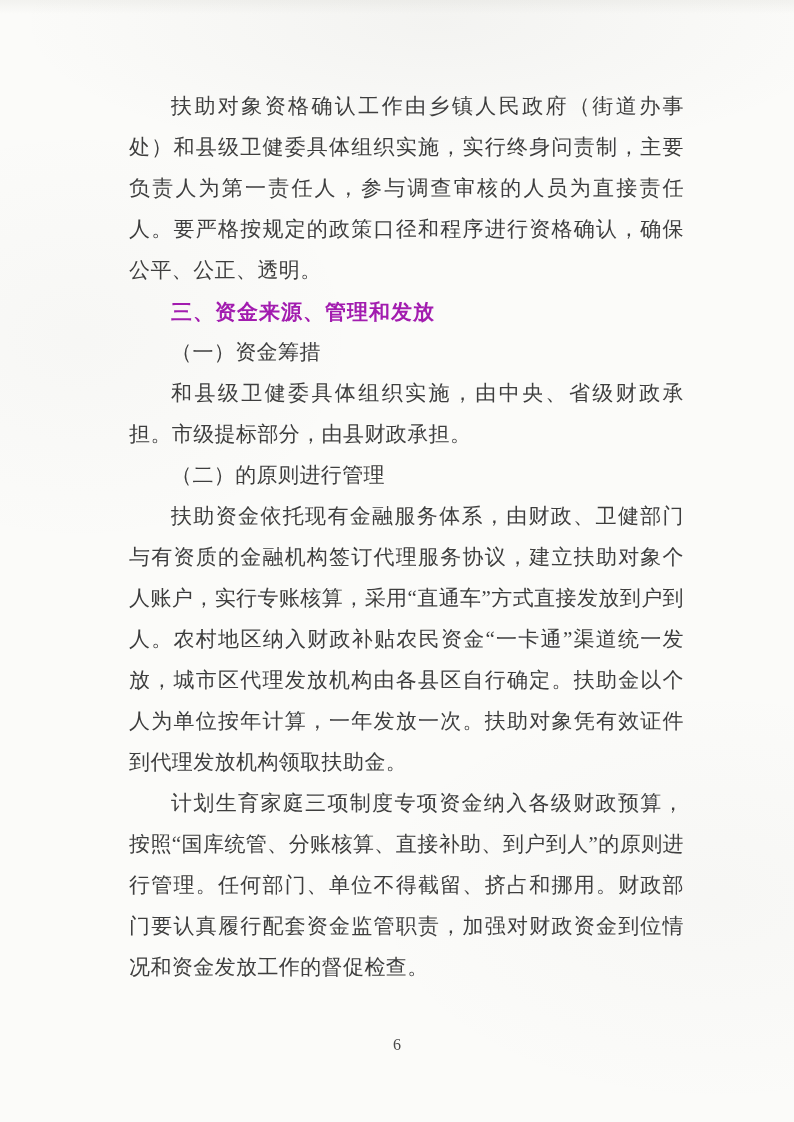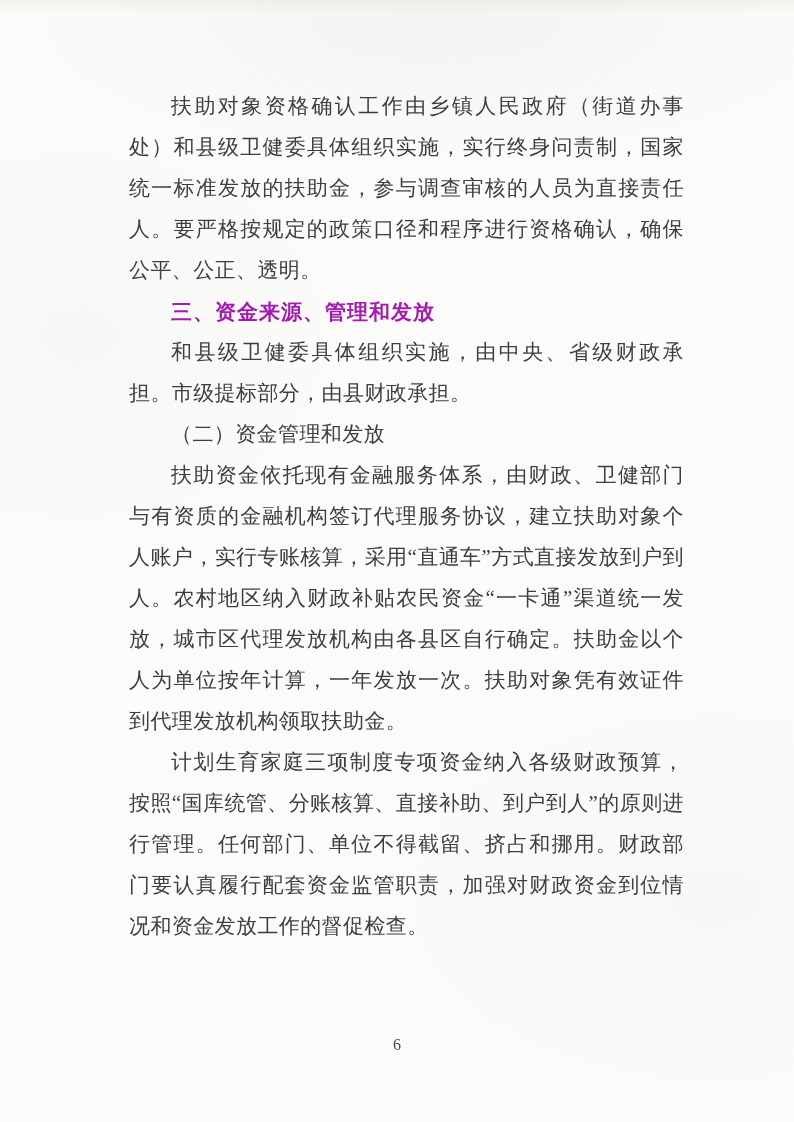--- a/index.html
+++ b/index.html
@@ -70,21 +70,22 @@
     line-height: 20px;
     color: #4a4a4a;
     letter-spacing: 0;
   }
 </style>
 </head>
 <body>
 
 <div class="page">
   <div class="content">
-    <p class="para">扶助对象资格确认工作由乡镇人民政府（街道办事处）和县级卫健委具体组织实施，实行终身问责制，国家统一标准发放的扶助金，参与调查审核的人员为直接责任人。要严格按规定的政策口径和程序进行资格确认，确保公平、公正、透明。</p>
+    <p class="para">扶助对象资格确认工作由乡镇人民政府（街道办事处）和县级卫健委具体组织实施，实行终身问责制，主要负责人为第一责任人，参与调查审核的人员为直接责任人。要严格按规定的政策口径和程序进行资格确认，确保公平、公正、透明。</p>
     <h3 class="section-heading">三、资金来源、管理和发放</h3>
+    <p class="subheading">（一）资金筹措</p>
     <p class="para">和县级卫健委具体组织实施，由中央、省级财政承担。市级提标部分，由县财政承担。</p>
-    <p class="subheading">（二）资金管理和发放</p>
+    <p class="subheading">（二）的原则进行管理</p>
     <p class="para">扶助资金依托现有金融服务体系，由财政、卫健部门与有资质的金融机构签订代理服务协议，建立扶助对象个人账户，实行专账核算，采用“直通车”方式直接发放到户到人。农村地区纳入财政补贴农民资金“一卡通”渠道统一发放，城市区代理发放机构由各县区自行确定。扶助金以个人为单位按年计算，一年发放一次。扶助对象凭有效证件到代理发放机构领取扶助金。</p>
     <p class="para">计划生育家庭三项制度专项资金纳入各级财政预算，按照“国库统管、分账核算、直接补助、到户到人”的原则进行管理。任何部门、单位不得截留、挤占和挪用。财政部门要认真履行配套资金监管职责，加强对财政资金到位情况和资金发放工作的督促检查。</p>
   </div>
   <div class="page-number">6</div>
 </div>
 
 </body></html>

